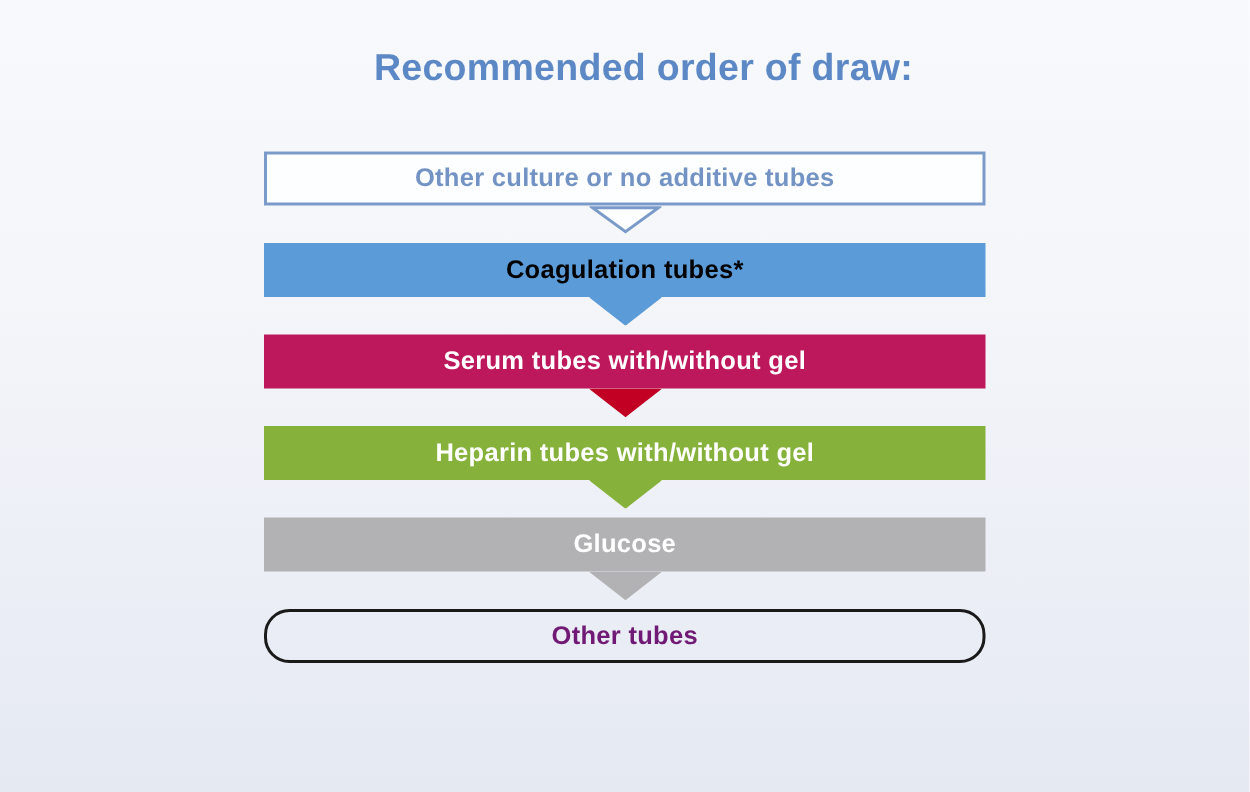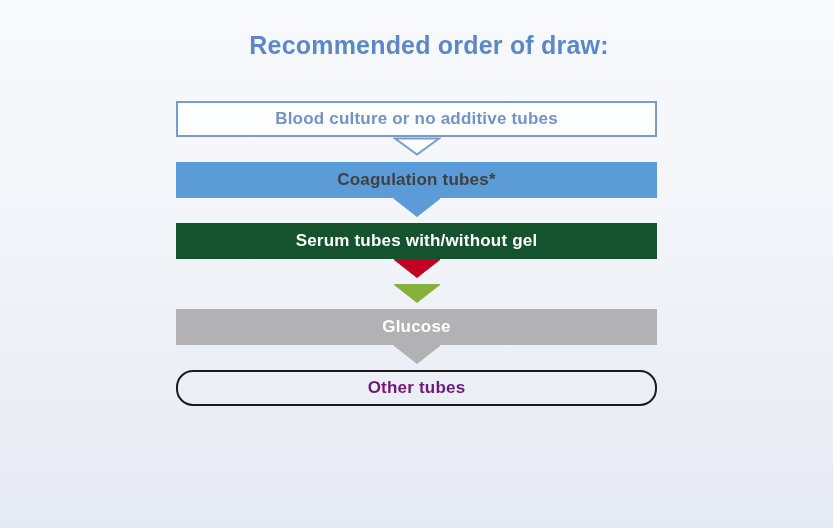--- a/index.html
+++ b/index.html
@@ -42,52 +42,55 @@
 </style>
 </head>
 <body>
 
 <h1 class="title" style="color: rgb(93, 136, 198); margin-left: 25px;">Recommended order of draw:</h1>
 
 <div class="flow">
 
   <div>
     <div class="box" style="background: rgb(253, 254, 255); border-color: rgb(122, 155, 202); color: rgb(115, 147, 197);">
-      <span>Blood culture or no additive tubes</span>
+      <span>Other culture or no additive tubes</span>
     </div>
     <div class="arrow-wrap">
       <svg width="48" height="19" viewBox="0 0 48 19">
         <polygon points="2,1.5 46,1.5 24,17.5" stroke-width="2" style="fill: rgb(253, 254, 255); stroke: rgb(122, 155, 202);"></polygon>
       </svg>
     </div>
   </div>
 
   <div>
-    <div class="box" style="background: rgb(91, 155, 216); color: #404040;">
+    <div class="box" style="background: rgb(91, 155, 216); color: #000000;">
       <span>Coagulation tubes*</span>
     </div>
     <div class="arrow-wrap">
       <svg width="48" height="19" viewBox="0 0 48 19">
         <polygon points="1,0.5 47,0.5 24,18.5" style="fill: rgb(91, 155, 216); stroke: rgb(91, 155, 216);"></polygon>
       </svg>
     </div>
   </div>
 
   <div>
-    <div class="box" style="background: #14532d; color: rgb(255, 255, 255); text-align: right;">
+    <div class="box" style="background: #be185d; color: rgb(255, 255, 255); text-align: right;">
       <span>Serum tubes with/without gel</span>
     </div>
     <div class="arrow-wrap">
       <svg width="48" height="19" viewBox="0 0 48 19">
         <polygon points="1,0.5 47,0.5 24,18.5" style="fill: rgb(194, 0, 35); stroke: rgb(194, 0, 35);"></polygon>
       </svg>
     </div>
   </div>
 
   <div>
+    <div class="box" style="background: rgb(134, 178, 60); color: rgb(255, 255, 255);">
+      <span>Heparin tubes with/without gel</span>
+    </div>
     <div class="arrow-wrap">
       <svg width="48" height="19" viewBox="0 0 48 19">
         <polygon points="1,0.5 47,0.5 24,18.5" style="fill: rgb(134, 178, 60); stroke: rgb(134, 178, 60);"></polygon>
       </svg>
     </div>
   </div>
 
 
   <div>
     <div class="box" style="background: rgb(178, 178, 180); color: rgb(255, 255, 255); justify-content: center;">

